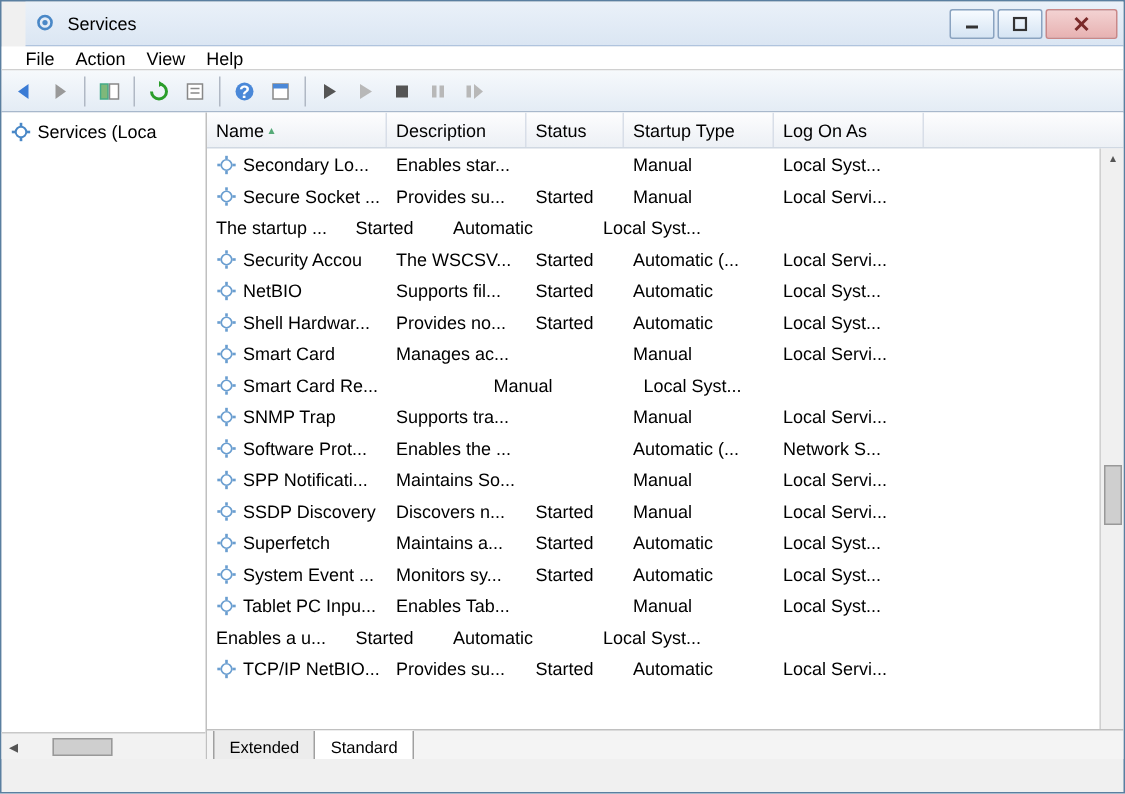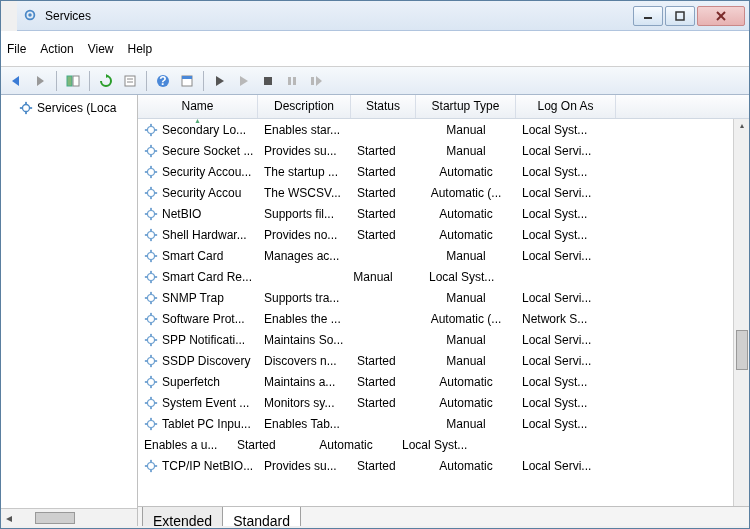--- a/index.html
+++ b/index.html
@@ -7,49 +7,49 @@
 
 
 .titlebar { height: 30px; background: linear-gradient(#eaf1f9, #dbe6f3); display: flex; align-items: center; border-bottom: 1px solid #b0c4de; margin-left: 16px; }
 .titlebar .icon { width: 16px; height: 16px; margin: 0 6px; }
 .titlebar .title { flex: 1; color: #000; }
 .win-btns { display: flex; gap: 2px; margin-right: 4px; }
 .win-btn { width: 30px; height: 20px; border: 1px solid #8aa3c0; background: linear-gradient(#f7fbff,#d5e4f3); border-radius: 2px; display: flex; align-items: center; justify-content: center; }
 .win-btn.close { width: 48px; background: linear-gradient(#f3d2d2,#e7b2b2); border-color: #c98888; }
 
 
-.menubar { height: 36px; background: #fff; display: flex; align-items: center; padding: 0 6px; gap: 14px; border-bottom: 1px solid #d0d0d0; }
+.menubar { height: 16px; background: #fff; display: flex; align-items: center; padding: 0 16px; gap: 14px; border-bottom: 1px solid #d0d0d0; }
 .menubar span { color: #000; cursor: default; }
 
 
 .toolbar { height: 28px; background: linear-gradient(#f6f9fc,#e4ecf5); border-bottom: 1px solid #a8b8cc; display: flex; align-items: center; padding: 0 4px; gap: 2px; }
 .toolbar .tbtn { width: 22px; height: 22px; display: flex; align-items: center; justify-content: center; border: 1px solid transparent; border-radius: 2px; }
 .toolbar .sep { width: 1px; height: 20px; background: #b0b8c4; margin: 0 3px; }
 
 
 .main { display: flex; height: 431px; background: #fff; }
-.tree { width: 124px; border-right: 1px solid #c0c0c0; padding: 4px 14px; overflow: hidden; }
+.tree { width: 124px; border-right: 1px solid #c0c0c0; padding: 4px 2px; overflow: hidden; }
 .tree-item { display: flex; align-items: center; gap: 4px; padding: 2px 4px; white-space: nowrap; }
 
 .listwrap { flex: 1; display: flex; flex-direction: column; overflow: hidden; position: relative; }
 .list-head { display: flex; background: linear-gradient(#fdfdfe,#ecf0f5); border-bottom: 1px solid #d0d8e2; height: 24px; flex-shrink: 0; }
-.list-head .col { border-right: 1px solid #d8dee8; padding: 4px 6px; color: #000; display: flex; align-items: center; gap: 3px; flex-direction: column; }
+.list-head .col { border-right: 1px solid #d8dee8; padding: 4px 6px; color: #000; display: flex; align-items: center; gap: 3px; }
 .list-body { flex: 1; overflow-y: auto; }
 .row { display: flex; height: 21px; align-items: center; }
 .cell { padding: 2px 6px; overflow: hidden; white-space: nowrap; text-overflow: ellipsis; }
 .cell.name { display: flex; align-items: center; gap: 4px; }
 
 .col-name  { width: 120px; }
 .col-desc  { width: 93px; }
 .col-stat  { width: 65px; }
-.col-start { width: 100px; text-align: center; }
+.col-start { width: 100px; }
 .col-log   { width: 100px; }
 
 .tabs-bottom { height: 20px; background: #f4f4f4; border-top: 1px solid #c0c0c0; display: flex; align-items: flex-start; padding-left: 4px; }
-.tab { padding: 6px 10px; border: 1px solid #a0a0a0; border-top: none; background: #fff; margin-right: -1px; border-radius: 0 0 4px 4px; font-size: 14px; }
+.tab { padding: 6px 10px; border: 1px solid #a0a0a0; border-top: none; background: #fff; margin-right: -1px; border-radius: 0 0 4px 4px; font-size: 11px; }
 .tab.inactive { background: #ececec; }
 
 
 .hscroll { height: 18px; border-top: 1px solid #c8c8c8; display:flex; align-items:center; background:#f2f2f2; }
 .hscroll .thumb { width: 40px; height: 12px; background:#cfcfcf; border:1px solid #999; margin-left:18px; }
 .hscroll .arrow { width:16px; height:16px; display:flex; align-items:center; justify-content:center; color:#555; }
 
 
 .svc-icon { width:14px; height:14px; display:inline-block; }
 .svc-icon svg { width:14px; height:14px; }
@@ -241,30 +241,20 @@
                 <rect x="12.5" y="7" width="2.5" height="2" fill="#6a9ed0"></rect>
               </svg></span>
             <span>Secure Socket ...</span>
           </div>
           <div class="cell col-desc">Provides su...</div>
           <div class="cell col-stat">Started</div>
           <div class="cell col-start">Manual</div>
           <div class="cell col-log">Local Servi...</div>
         </div>
         <div class="row">
-          <div class="cell name col-name">
-            <span class="svc-icon"><svg viewBox="0 0 16 16">
-                <circle cx="8" cy="8" r="4" fill="none" stroke="#6a9ed0" stroke-width="1.3"></circle>
-                <rect x="7" y="1" width="2" height="2.5" fill="#6a9ed0"></rect>
-                <rect x="7" y="12.5" width="2" height="2.5" fill="#6a9ed0"></rect>
-                <rect x="1" y="7" width="2.5" height="2" fill="#6a9ed0"></rect>
-                <rect x="12.5" y="7" width="2.5" height="2" fill="#6a9ed0"></rect>
-              </svg></span>
-            <span>Security Accou...</span>
-          </div>
           <div class="cell col-desc">The startup ...</div>
           <div class="cell col-stat">Started</div>
           <div class="cell col-start">Automatic</div>
           <div class="cell col-log">Local Syst...</div>
         </div>
         <div class="row">
           <div class="cell name col-name">
             <span class="svc-icon"><svg viewBox="0 0 16 16">
                 <circle cx="8" cy="8" r="4" fill="none" stroke="#6a9ed0" stroke-width="1.3"></circle>
                 <rect x="7" y="1" width="2" height="2.5" fill="#6a9ed0"></rect>

